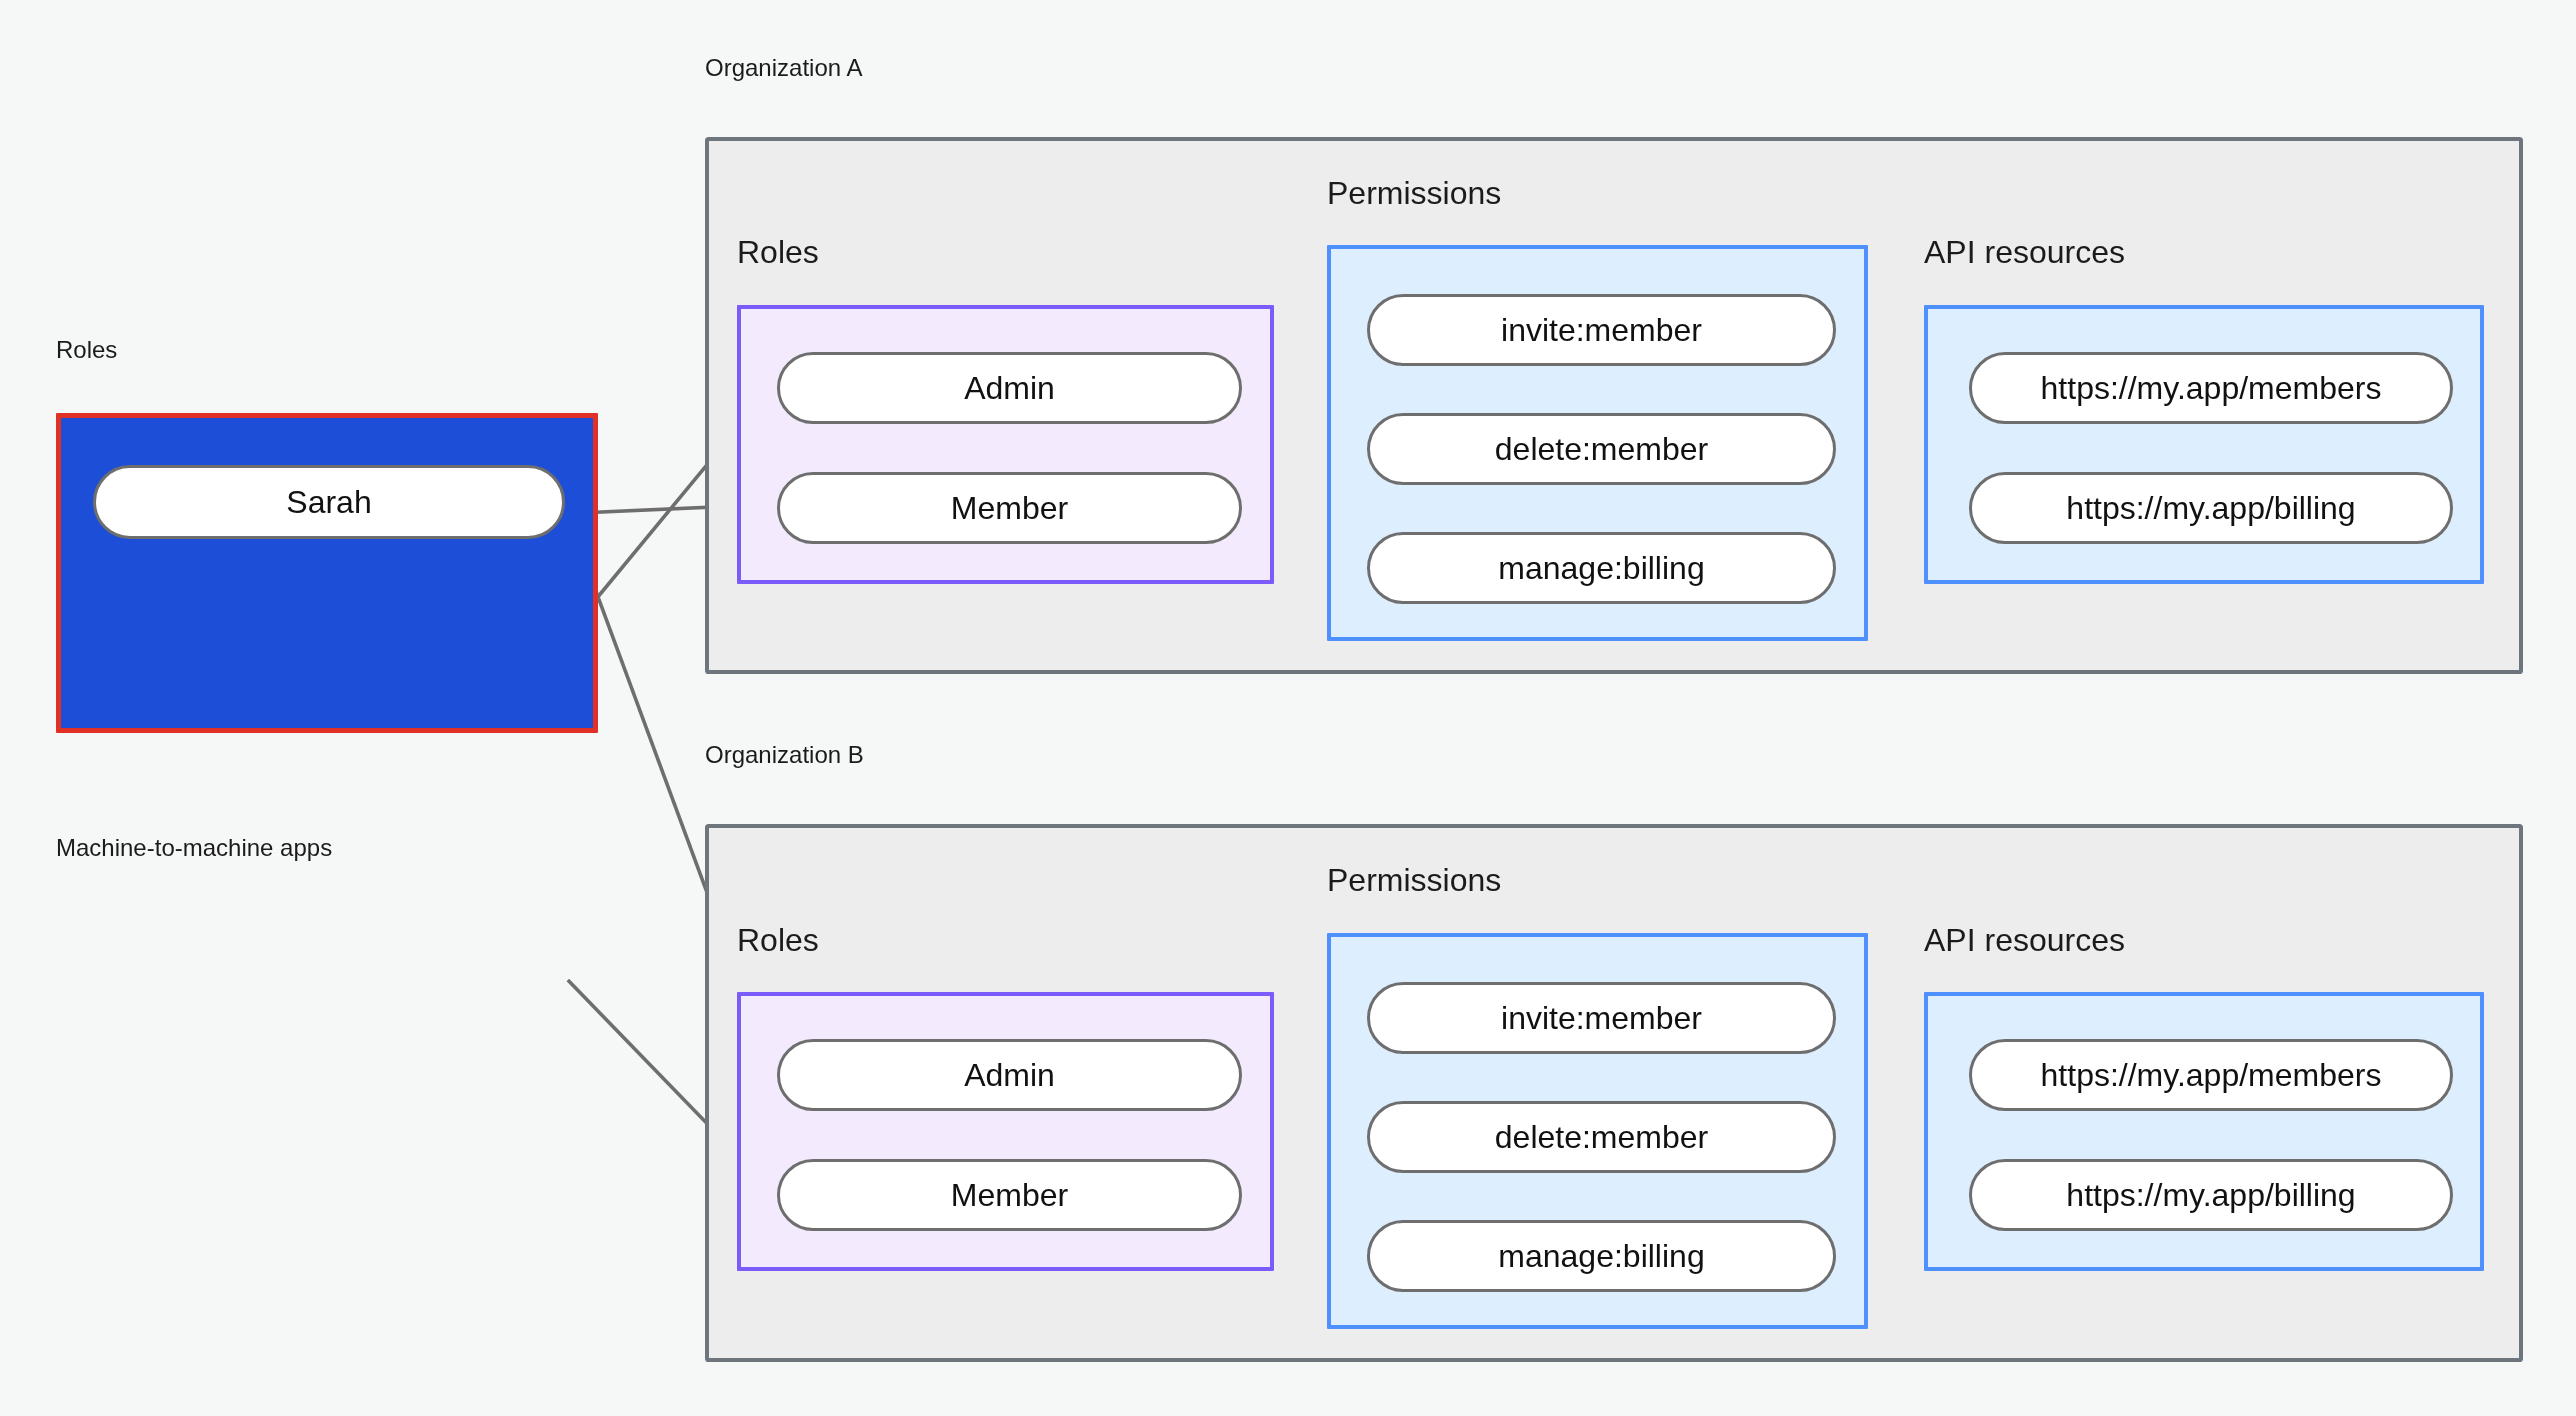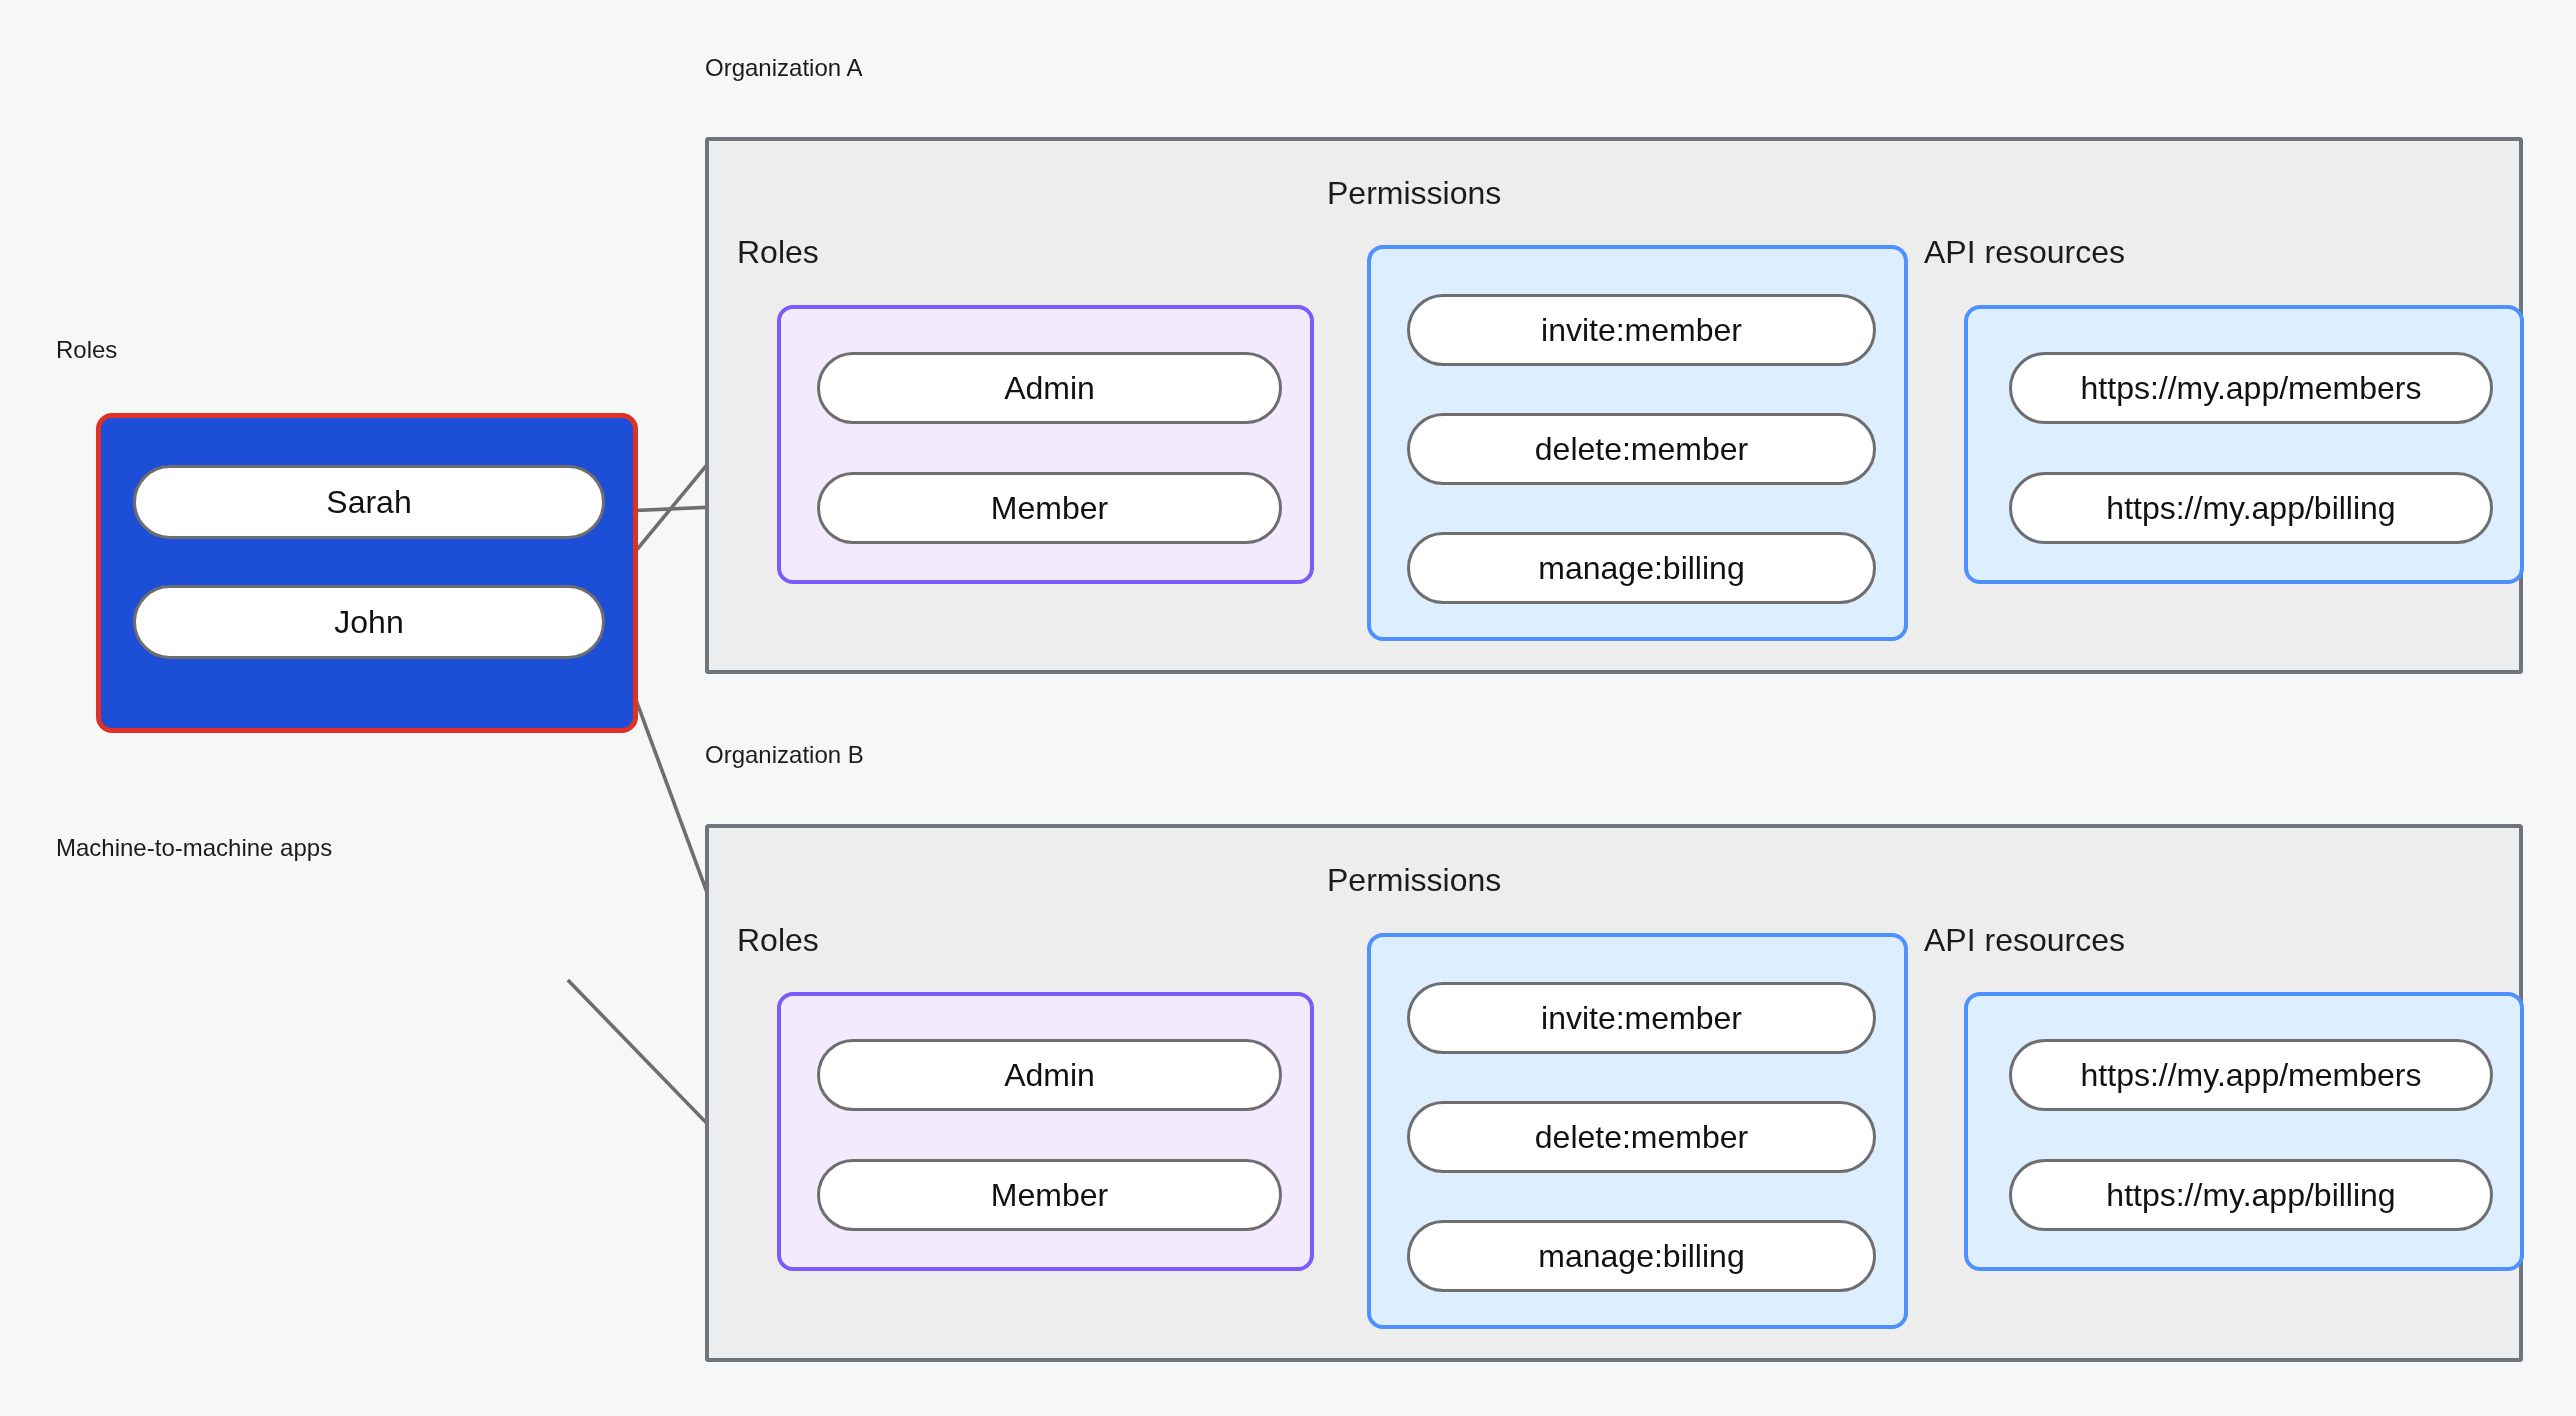--- a/index.html
+++ b/index.html
@@ -48,22 +48,21 @@
     border: 4.5px solid #6e757c;
     border-radius: 3.6px;
     box-sizing: border-box;
   }
 
   
   .cat-box {
     position: absolute;
     z-index: 3;
     box-sizing: border-box;
-    border-radius: 16px;
-    margin-left: 40px;
+    border-radius: 1px;
   }
   .cat-box.users {
     background: #1d4ed8;
     border: 5.4px solid #e03127;
     padding-left: 32px;
   }
   .cat-box.m2m {
     background: #e7f6e7;
     border: 4.5px solid #5cb85c;
   }
@@ -143,21 +142,20 @@
       <circle cx="2180" cy="560" r="11"></circle>
       <circle cx="2180" cy="1190" r="11"></circle>
       <circle cx="2180" cy="1323" r="11"></circle>
     </g>
   </svg>
 
   <div class="group-label" style="left:56px; top:338px;">Roles</div>
 
   <div class="cat-box users" style="left:56px; top:413px; width:542px; height:320px;">
     <div class="pill" style="left:32px; top:47px; width:472px; height:74px;">Sarah</div>
-    <div class="pill" style="left:32px; top:167px; width:472px; height:74px;">John</div>
   </div>
 
   <div class="group-label" style="left:56px; top:836px;">Machine-to-machine apps</div>
 
 
   <div class="group-label" style="left:705px; top:56px;">Organization A</div>
 
   <div class="org-box" style="left:705px; top:137px; width:1818px; height:537px;"></div>
 
   <div class="group-label sm" style="left:737px; top:236px;">Roles</div>

